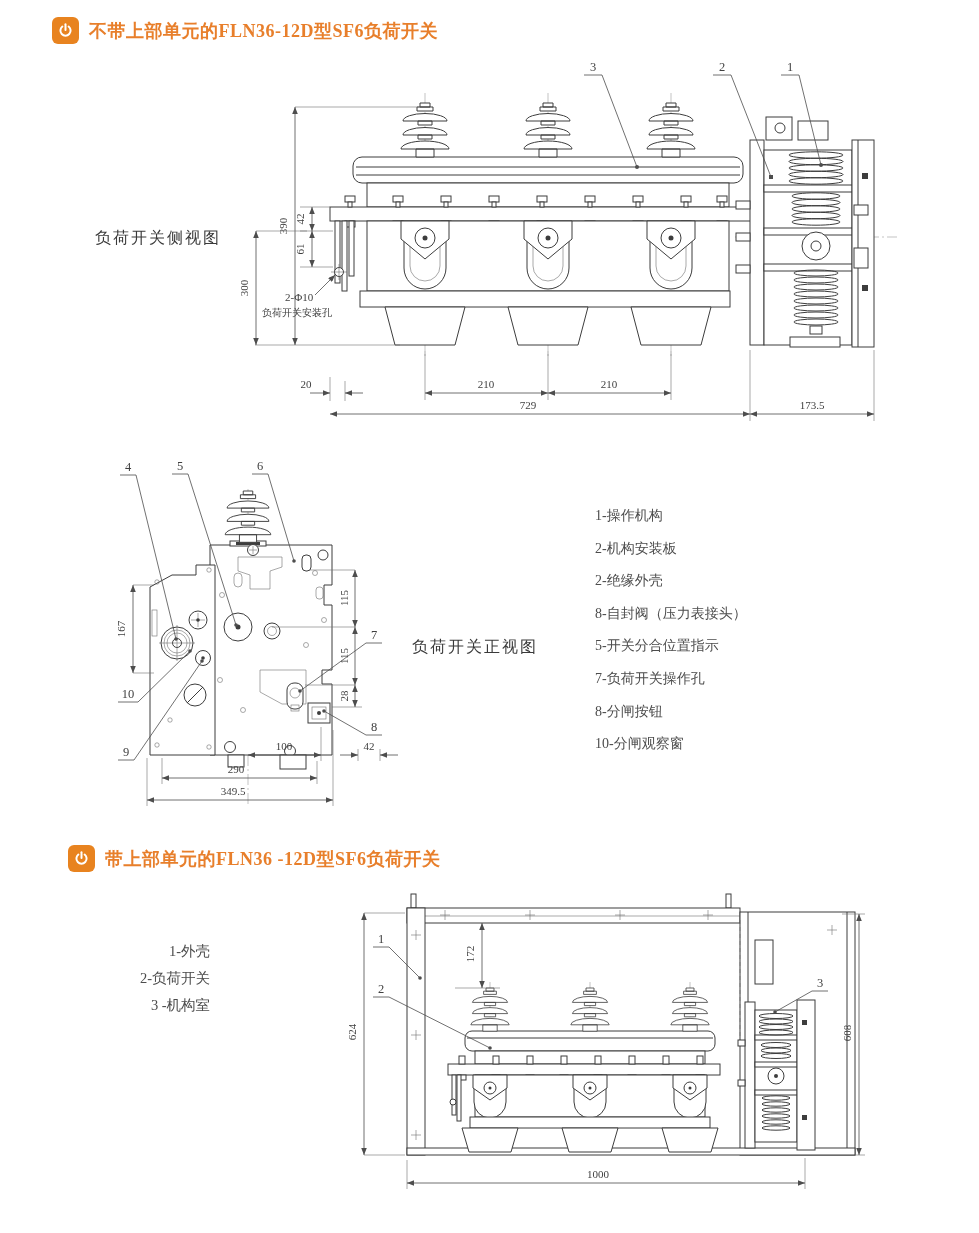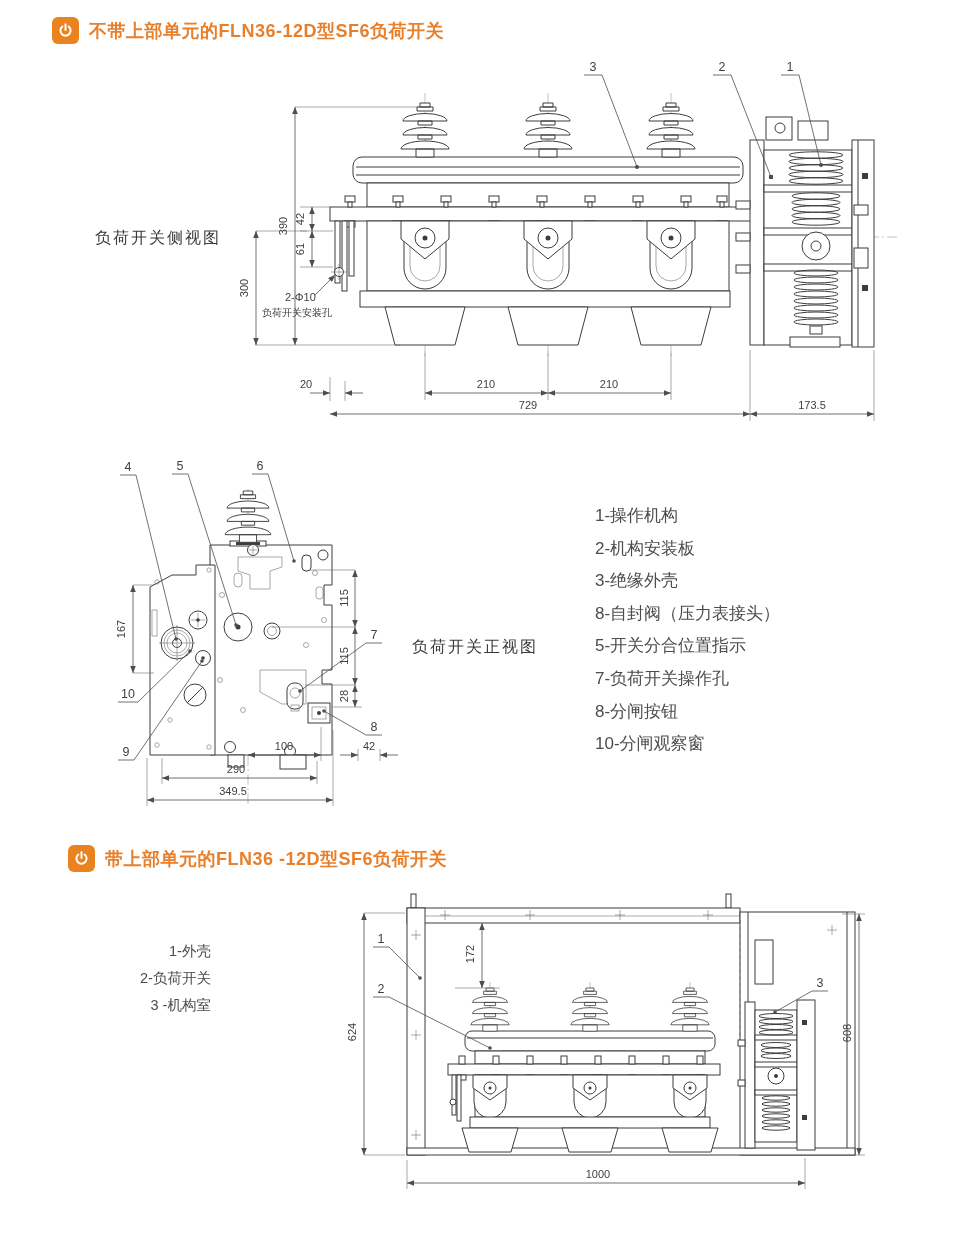--- a/index.html
+++ b/index.html
@@ -1,22 +1,22 @@
 <!DOCTYPE html>
 <html><head>
 <meta charset="utf-8">
 <style>
   html,body{margin:0;padding:0;background:#ffffff;}
   body{font-family:"Liberation Sans","DejaVu Sans",sans-serif;color:#333;}
-  .page{position:relative;width:897px;height:1233px;background:#fff;overflow:hidden;}
+  .page{position:relative;width:897px;height:1233px;background:#fff;overflow:hidden;font-family:Liberation Serif, serif;}
   .sec-head{position:absolute;display:flex;align-items:center;gap:10px;}
   .sec-icon{width:27px;height:27px;border-radius:6px;background:#e8831f;display:flex;align-items:center;justify-content:center;flex:0 0 27px;}
   .sec-title{font-size:18px;font-weight:bold;color:#e87f2b;letter-spacing:0.5px;white-space:nowrap;}
   .view-label{position:absolute;font-size:16px;color:#3a3a3a;letter-spacing:2px;white-space:nowrap;text-align:center;}
-  .legend{position:absolute;font-size:17px;color:#4c4c4c;}
+  .legend{position:absolute;font-size:14px;color:#4c4c4c;}
   .legend div{height:32.6px;line-height:32.6px;white-space:nowrap;}
   .legend2{position:absolute;font-size:14.5px;color:#4c4c4c;text-align:right;}
   .legend2 div{height:27px;line-height:27px;white-space:nowrap;}
   svg{position:absolute;overflow:visible;}
   .dw{stroke:#3d3d3d;stroke-width:1;fill:none;}
   .wf{stroke:#3d3d3d;stroke-width:1;fill:#ffffff;}
   .dk{fill:#3d3d3d;stroke:none;}
   .thin{stroke:#6f6f6f;stroke-width:0.6;fill:none;}
   .cl{stroke:#9a9a9a;stroke-width:0.6;fill:none;stroke-dasharray:11 3 2 3;}
   .dim{stroke:#4d4d4d;stroke-width:0.8;fill:none;}
@@ -366,21 +366,21 @@
       <line class="dim" x1="37" y1="345" x2="223" y2="345" marker-start="url(#m2)" marker-end="url(#m2)"></line>
       <text class="dimt" x="123" y="340" text-anchor="middle">349.5</text>
     </g>
   </svg>
 
   <div class="view-label" style="left:412px;top:637px;">负荷开关正视图</div>
 
   <div class="legend" style="left:595px;top:500px;">
     <div>1-操作机构</div>
     <div>2-机构安装板</div>
-    <div>3-绝缘外壳</div>
+    <div>2-绝缘外壳</div>
     <div>8-自封阀（压力表接头）</div>
     <div>5-开关分合位置指示</div>
     <div>7-负荷开关操作孔</div>
     <div>8-分闸按钮</div>
     <div>10-分闸观察窗</div>
   </div>
 
   <div class="sec-head" style="left:68px;top:845px;">
     <span class="sec-icon">
       <svg width="17" height="17" viewBox="0 0 24 24" style="position:static;">

